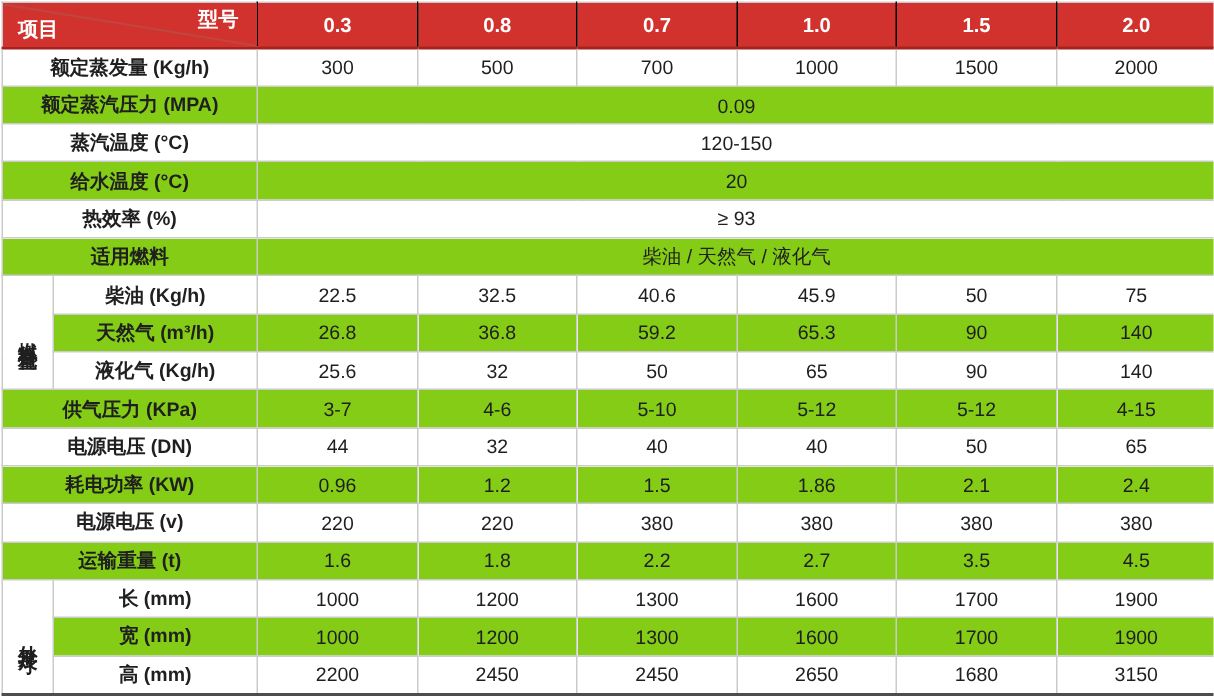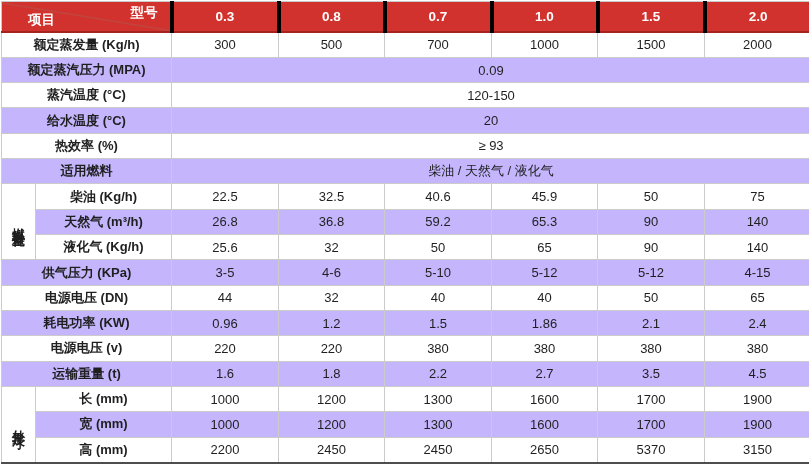--- a/index.html
+++ b/index.html
@@ -11,38 +11,38 @@
     width: 807px; height: 463px; margin: 1px;
     border-collapse: collapse; table-layout: fixed;
     border: 1px solid #c9c9c9;
     border-bottom: 2px solid #4d4d4d;
   }
   
   thead tr { height: 30px; }
   thead th {
     background: #d2322d; color: #ffffff;
     font-size: 13.5px; font-weight: bold;
-    border-left: 4px solid #000000;
+    border-left: 1px solid #000000;
     border-bottom: 2px solid #a5231f;
     padding: 0; text-align: center; vertical-align: middle;
   }
   thead th.corner { border-left: none; position: relative; }
   .corner-tr { position: absolute; top: 2px; right: 12px; font-size: 13.5px; text-align: center; }
-  .corner-bl { position: absolute; bottom: 2px; left: 10px; font-size: 13.5px; margin-left: 16px; }
+  .corner-bl { position: absolute; bottom: 2px; left: 10px; font-size: 13.5px; }
   .diag { position: absolute; left: 0; top: 0; width: 100%; height: 100%; }
   
   tbody td {
     border: 1px solid #cbcbcb;
     background: #ffffff;
     text-align: center; vertical-align: middle;
     font-size: 13px; color: #1f1f1f;
     padding: 2px 3px;
     overflow: hidden; white-space: nowrap;
   }
-  tbody tr.alt td { background: #c4b5fd; }
+  tbody tr.alt td { background: #84cc16; }
   td.lbl { font-weight: bold; }
   td.grp { background: #ffffff; padding: 0; width: 34px; }
   .vtext {
     writing-mode: vertical-rl; text-orientation: upright;
     margin: 0 auto; font-weight: bold; font-size: 13px;
     letter-spacing: 2px; line-height: 1;
   }
 </style>
 </head>
 <body>
@@ -131,21 +131,21 @@
       <td class="lbl">液化气 (Kg/h)</td>
       <td>25.6</td>
       <td>32</td>
       <td>50</td>
       <td>65</td>
       <td>90</td>
       <td>140</td>
     </tr>
     <tr class="alt">
       <td class="lbl" colspan="2">供气压力 (KPa)</td>
-      <td>3-5</td>
+      <td>3-7</td>
       <td>4-6</td>
       <td>5-10</td>
       <td>5-12</td>
       <td>5-12</td>
       <td>4-15</td>
     </tr>
     <tr>
       <td class="lbl" colspan="2">电源电压 (DN)</td>
       <td>44</td>
       <td>32</td>
@@ -201,18 +201,18 @@
       <td>1600</td>
       <td>1700</td>
       <td>1900</td>
     </tr>
     <tr>
       <td class="lbl">高 (mm)</td>
       <td>2200</td>
       <td>2450</td>
       <td>2450</td>
       <td>2650</td>
-      <td>5370</td>
+      <td>1680</td>
       <td>3150</td>
     </tr>
   </tbody>
 </table>
 </div>
 
 </body></html>

